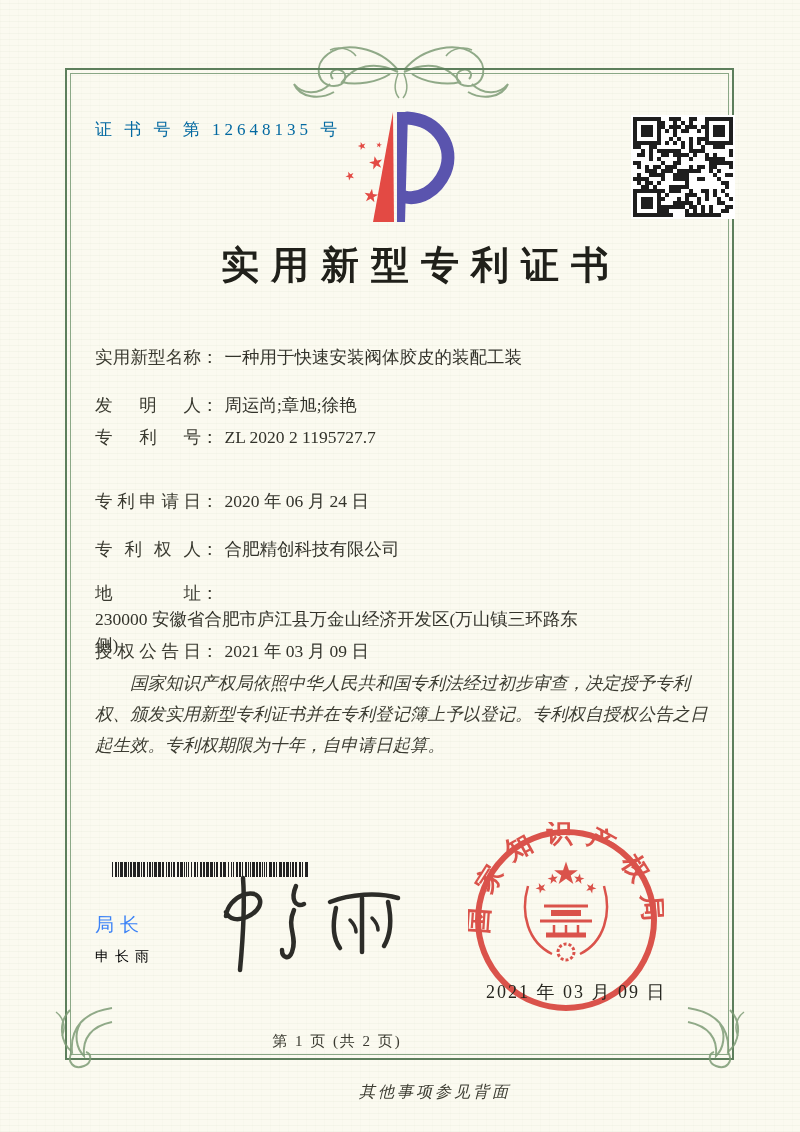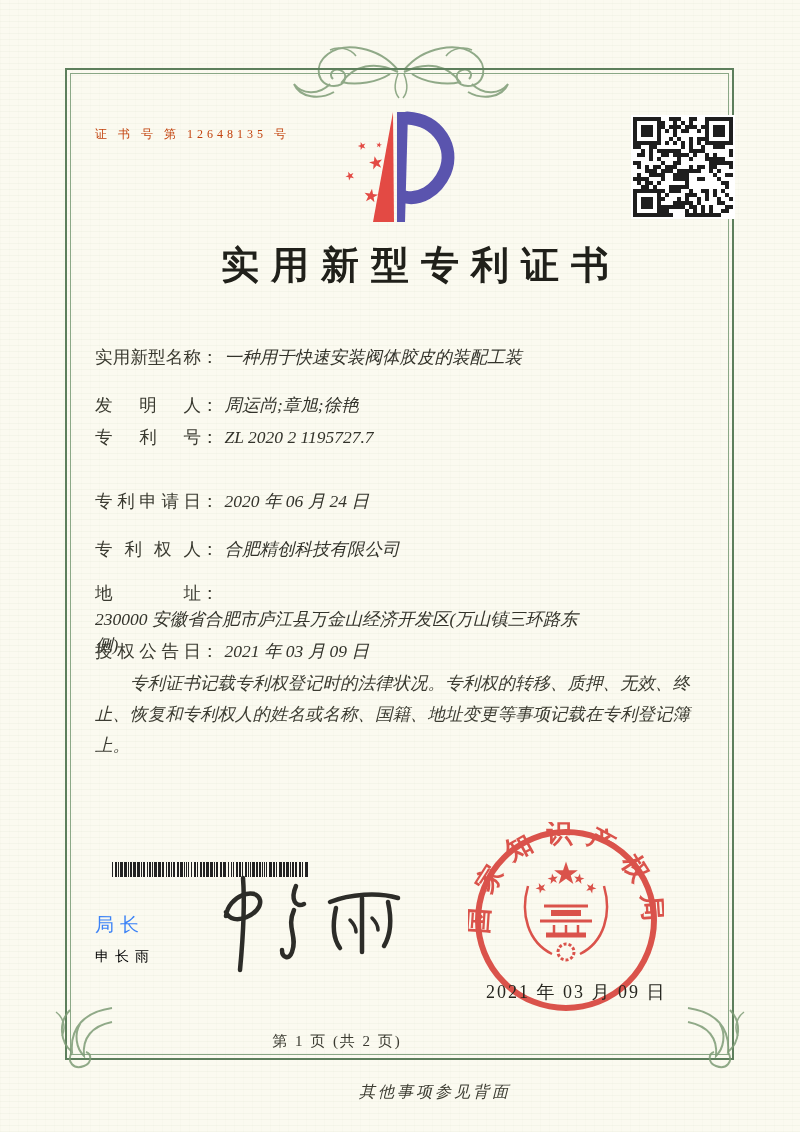--- a/index.html
+++ b/index.html
@@ -16,36 +16,36 @@
   
   .frame-outer{
     left:65px;top:68px;width:669px;height:992px;
     border:2px solid #5d7f5c;position:absolute;box-sizing:border-box;
   }
   .frame-inner{
     position:absolute;left:3px;top:3px;right:3px;bottom:3px;
     border:1px solid #8aa786;
   }
   .cert-no{
-    left:95px;top:118px;font-size:12px;letter-spacing:4px;color:#c2410c;margin-top:8px;
+    left:95px;top:118px;font-size:17px;letter-spacing:4px;color:#0369a1;
   }
   .logo{left:333px;top:108px;width:134px;height:122px;}
   .qr{left:631px;top:115px;width:104px;height:104px;background:#fff;padding:2px;box-sizing:border-box;}
   .title{
     left:0;top:240px;width:800px;text-align:center;
     font-size:38px;font-weight:600;letter-spacing:12px;color:#20201a;padding-left:21px;
   }
   .fields{left:95px;top:344px;width:620px;font-size:17.5px;}
   .frow{position:absolute;left:0;width:620px;line-height:26px;}
   .flabel{
     display:inline-block;width:106px;text-align:justify;text-align-last:justify;
     vertical-align:top;color:#3a3a30;
   }
   .fcolon{display:inline-block;vertical-align:top;color:#3a3a30;margin-right:6px;}
-  .fvalue{display:inline-block;max-width:492px;vertical-align:top;color:#33332b;font-style:italic;}
+  .fvalue{display:inline-block;max-width:492px;vertical-align:top;color:#33332b;}
   .grant-no-group{position:absolute;left:335px;top:0;}
   .grant-no-group .flabel{width:108px;}
   .paras{left:95px;top:668px;width:618px;font-size:17.5px;line-height:31px;
     font-style:italic;color:#3c3c32;}
   .paras p{margin:0;text-indent:2em;}
   .barcode{left:112px;top:861px;width:200px;height:17px;}
   .sig-title{left:95px;top:912px;font-size:19px;letter-spacing:6px;color:#3b82f6;}
   .sig-name{left:95px;top:948px;font-size:14px;letter-spacing:6px;color:#000000;}
   .sig-script{left:212px;top:872px;width:210px;height:110px;}
   .seal{left:468px;top:822px;width:196px;height:196px;opacity:0.92;}
@@ -460,21 +460,21 @@
   </div>
   <div class="frow" style="top:236px">
     <span class="flabel">地址</span><span class="fcolon">：</span><span class="fvalue">230000 安徽省合肥市庐江县万金山经济开发区(万山镇三环路东侧)</span>
   </div>
   <div class="frow" style="top:294px">
     <span class="flabel">授权公告日</span><span class="fcolon">：</span><span class="fvalue">2021 年 03 月 09 日</span>
   </div>
 </div>
 
 <div class="abs paras">
-  <p>专利证书记载专利权登记时的法律状况。专利权的转移、质押、无效、终止、恢复和专利权人的姓名或名称、国籍、地址变更等事项记载在专利登记簿上。</p>
+  <p>国家知识产权局依照中华人民共和国专利法经过初步审查，决定授予专利权、颁发实用新型专利证书并在专利登记簿上予以登记。专利权自授权公告之日起生效。专利权期限为十年，自申请日起算。</p>
 </div>
 
 <div class="abs barcode">
     <svg width="200" height="17" viewBox="0 0 200 17" shape-rendering="crispEdges">
       <rect x="0" y="1" width="1" height="15" fill="#222"></rect>
       <rect x="3" y="1" width="2" height="15" fill="#222"></rect>
       <rect x="6" y="1" width="1" height="15" fill="#222"></rect>
       <rect x="8" y="1" width="3" height="15" fill="#222"></rect>
       <rect x="12" y="1" width="3" height="15" fill="#222"></rect>
       <rect x="16" y="1" width="1" height="15" fill="#222"></rect>

